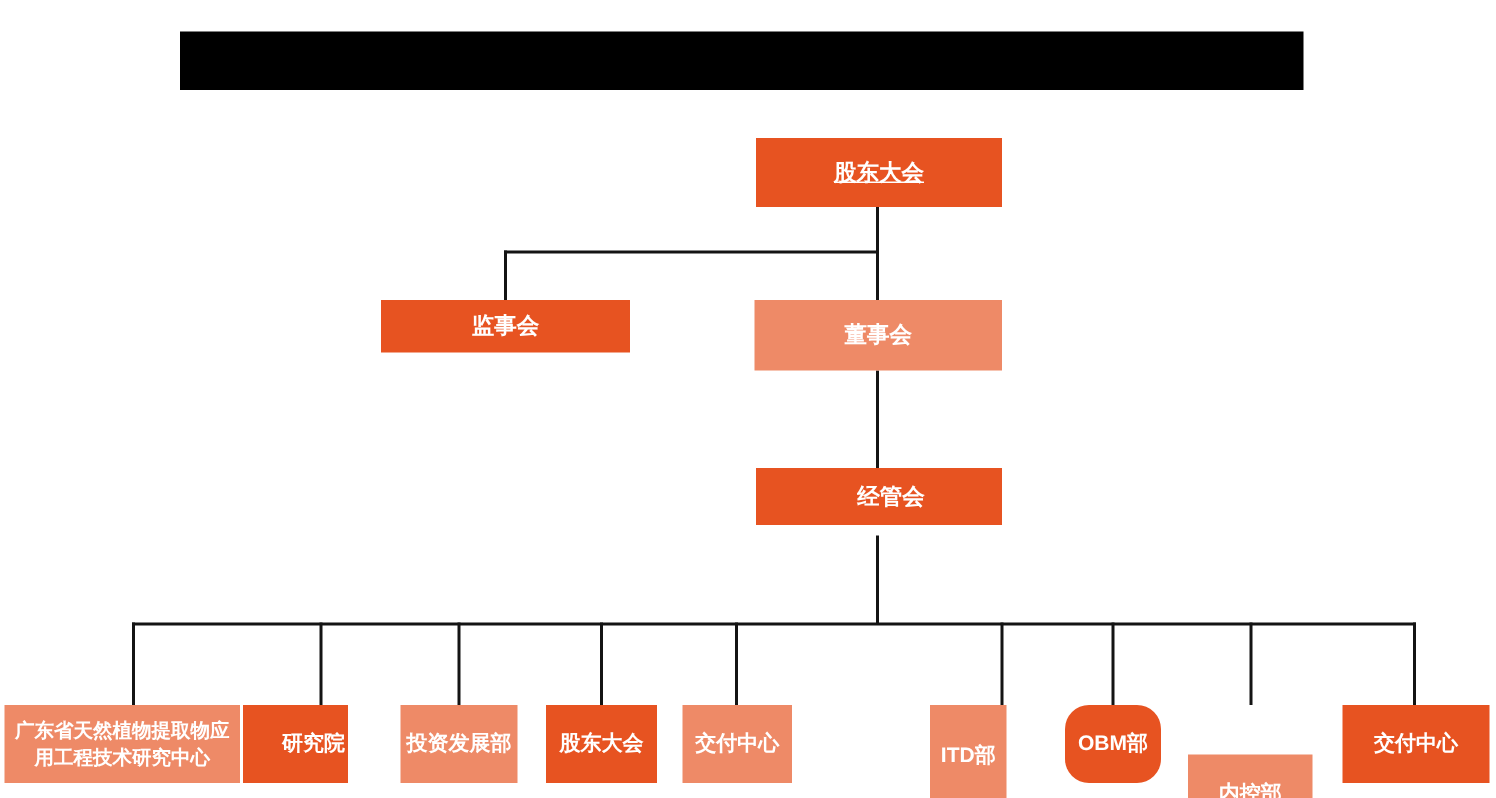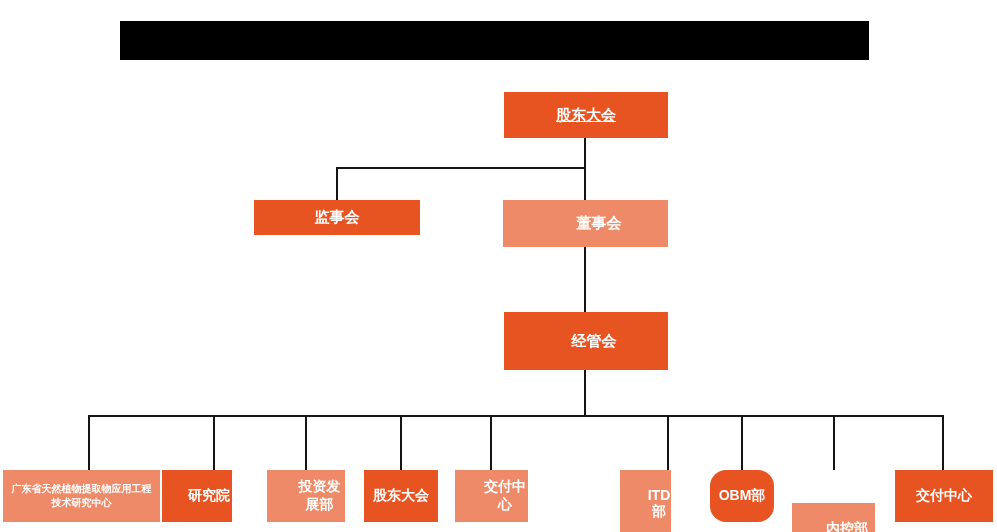--- a/index.html
+++ b/index.html
@@ -14,23 +14,23 @@
     position:absolute;left:120px;top:21px;width:749px;height:39px;
     background:#000000;
   }
   .node{
     position:absolute;
     display:flex;align-items:center;justify-content:center;
     color:#ffffff;font-weight:bold;font-size:15px;
     text-align:center;box-sizing:border-box;
   }
   .node.dark{background:#e75321;}
-  .node.light{background:#ee8a67;padding-left:27px;}
+  .node.light{background:#ee8a67;}
   .node.small{font-size:14px;}
-  .node.tiny{font-size:10px;line-height:1.4;padding:2px 4px;}
+  .node.tiny{font-size:13px;line-height:1.4;padding:2px 4px;}
   .line{position:absolute;background:#141414;}
 </style>
 </head>
 <body>
 
 <div id="canvas">
 
   <div class="redacted-bar"></div>
 
   <div class="line" style="left:584px;top:138px;width:2px;height:62px;"></div>
@@ -47,21 +47,21 @@
   <div class="line" style="left:667px;top:415px;width:2px;height:55px;"></div>
   <div class="line" style="left:741px;top:415px;width:2px;height:55px;"></div>
   <div class="line" style="left:833px;top:415px;width:2px;height:55px;"></div>
   <div class="line" style="left:942px;top:415px;width:2px;height:55px;"></div>
 
   <div class="node dark" style="left:504px;top:92px;width:164px;height:46px;text-decoration:underline;">股东大会</div>
 
   <div class="node dark" style="left:254px;top:200px;width:166px;height:35px;">监事会</div>
   <div class="node light" style="left:503px;top:200px;width:165px;height:47px;">董事会</div>
 
-  <div class="node dark" style="left:504px;top:312px;width:164px;height:58px;padding-left:16px;">经管会</div>
+  <div class="node dark" style="left:504px;top:312px;width:164px;height:38px;padding-left:16px;">经管会</div>
 
   <div class="node light tiny" style="left:3px;top:470px;width:157px;height:52px;">广东省天然植物提取物应用工程技术研究中心</div>
   <div class="node dark small" style="left:162px;top:470px;width:70px;height:52px;padding-left:24px;">研究院</div>
   <div class="node light small" style="left:267px;top:470px;width:78px;height:52px;">投资发展部</div>
   <div class="node dark small" style="left:364px;top:470px;width:74px;height:52px;">股东大会</div>
   <div class="node light small" style="left:455px;top:470px;width:73px;height:52px;">交付中心</div>
   <div class="node light small" style="left:620px;top:470px;width:51px;height:68px;">ITD部</div>
   <div class="node dark small" style="left:710px;top:470px;width:64px;height:52px;border-radius:16px;">OBM部</div>
   <div class="node light small" style="left:792px;top:470px;width:83px;height:52px;margin-top:33px;">内控部</div>
   <div class="node dark small" style="left:895px;top:470px;width:98px;height:52px;">交付中心</div>

